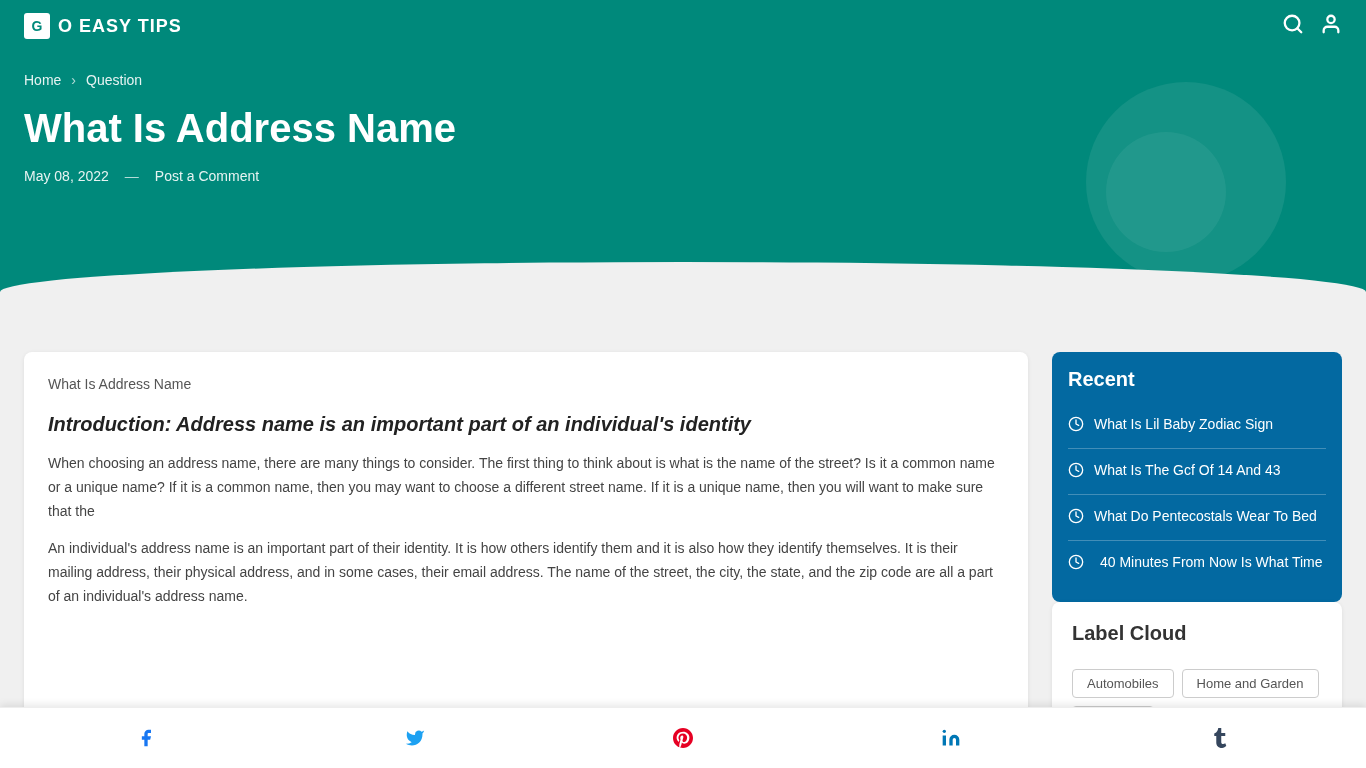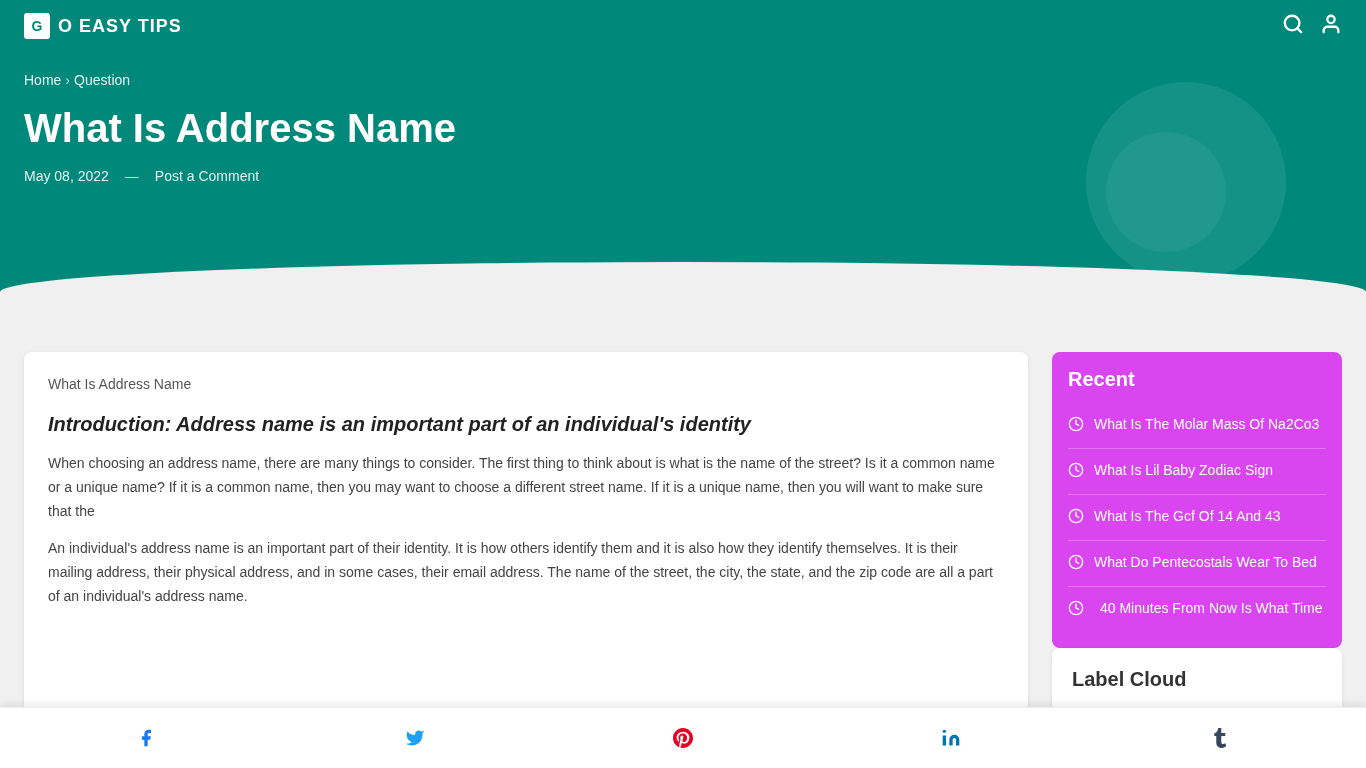--- a/index.html
+++ b/index.html
@@ -66,21 +66,21 @@
       height: 80px;
       background: #f0f0f0;
       border-radius: 50% 50% 0 0 / 30px 30px 0 0;
     }
     .breadcrumb {
       color: rgba(255,255,255,0.9);
       font-size: 14px;
       margin-bottom: 16px;
       display: flex;
       align-items: center;
-      gap: 4px;
+      gap: 10px;
     }
     .breadcrumb a {
       color: rgba(255,255,255,0.9);
       text-decoration: none;
     }
     .breadcrumb-sep {
       color: rgba(255,255,255,0.7);
     }
     .hero-title {
       color: white;
@@ -158,21 +158,21 @@
       line-height: 1.7;
       margin-bottom: 14px;
     }
 
     
     .sidebar {
       width: 290px;
       flex-shrink: 0;
     }
     .recent-card {
-      background: #d946ef;
+      background: #0369a1;
       border-radius: 8px;
       padding: 16px;
     }
     .recent-heading {
       font-size: 20px;
       font-weight: bold;
       color: white;
       margin-bottom: 12px;
     }
     .recent-item {
@@ -355,29 +355,20 @@
       <h2 class="article-section-title">Introduction: Address name is an important part of an individual's identity</h2>
       <p class="article-body">When choosing an address name, there are many things to consider. The first thing to think about is what is the name of the street? Is it a common name or a unique name? If it is a common name, then you may want to choose a different street name. If it is a unique name, then you will want to make sure that the</p>
       <p class="article-body">An individual's address name is an important part of their identity. It is how others identify them and it is also how they identify themselves. It is their mailing address, their physical address, and in some cases, their email address. The name of the street, the city, the state, and the zip code are all a part of an individual's address name.</p>
     </article>
 
     <aside class="sidebar">
 
       <div class="recent-card">
         <h3 class="recent-heading">Recent</h3>
         <div>
-          <div class="recent-item">
-            <span class="recent-icon">
-              <svg width="16" height="16" viewBox="0 0 24 24" fill="none" stroke="white" stroke-width="2" stroke-linecap="round" stroke-linejoin="round">
-                  <circle cx="12" cy="12" r="10"></circle>
-                  <polyline points="12 6 12 12 16 14"></polyline>
-                </svg>
-            </span>
-            <span class="recent-link">What Is The Molar Mass Of Na2Co3</span>
-          </div>
           <div class="recent-item">
             <span class="recent-icon">
               <svg width="16" height="16" viewBox="0 0 24 24" fill="none" stroke="white" stroke-width="2" stroke-linecap="round" stroke-linejoin="round">
                   <circle cx="12" cy="12" r="10"></circle>
                   <polyline points="12 6 12 12 16 14"></polyline>
                 </svg>
             </span>
             <span class="recent-link">What Is Lil Baby Zodiac Sign</span>
           </div>
           <div class="recent-item">

